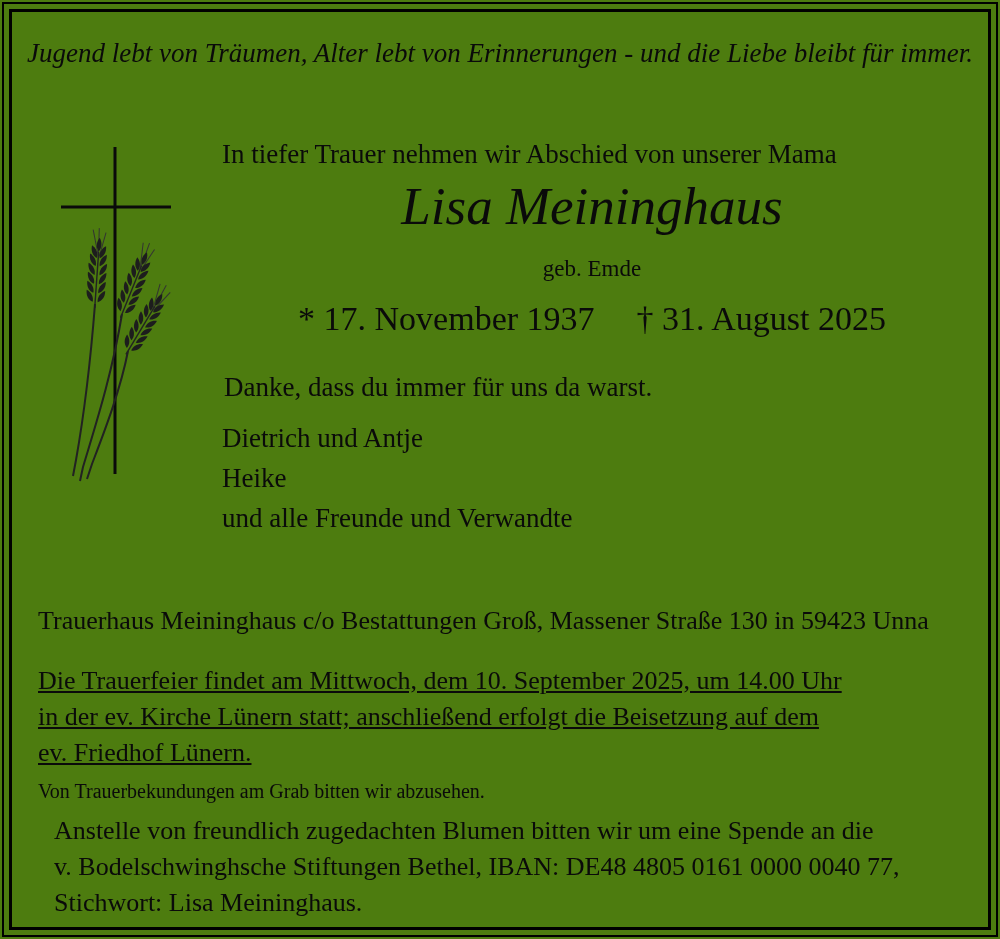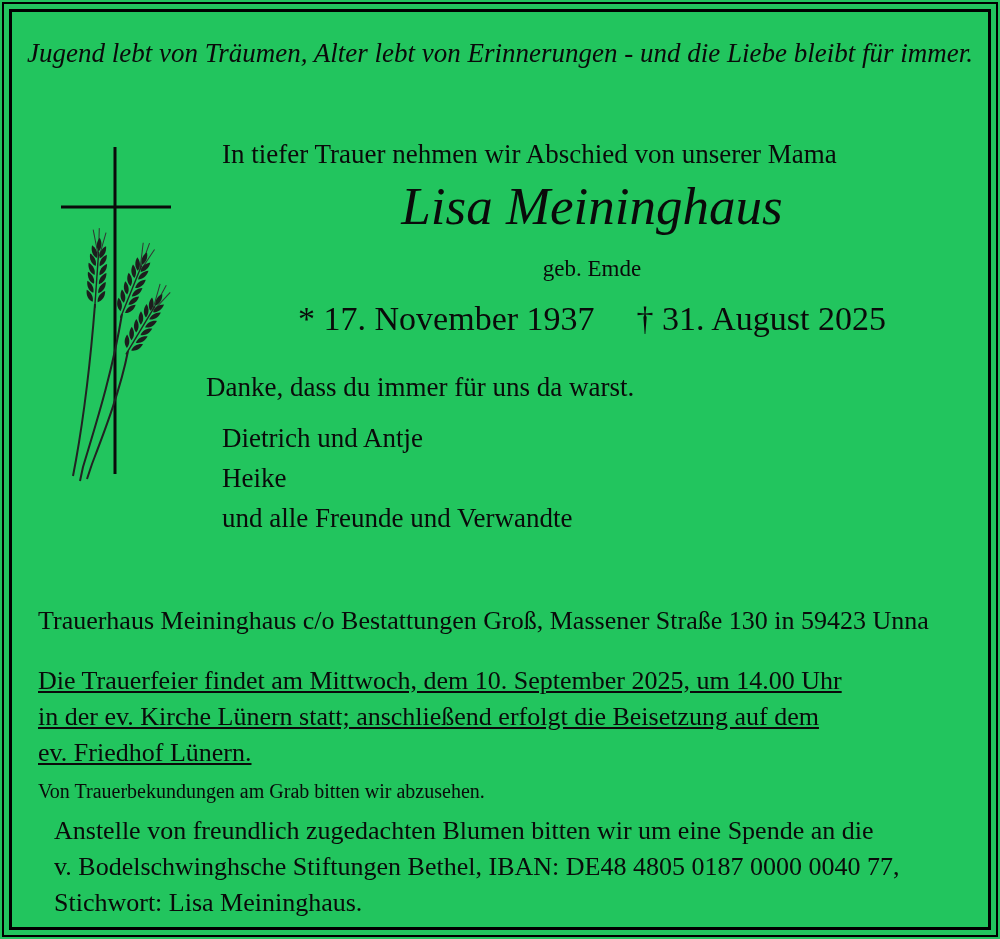--- a/index.html
+++ b/index.html
@@ -1,20 +1,20 @@
 <!DOCTYPE html>
 <html><head>
 <meta charset="utf-8">
 <style>
   html, body { margin: 0; padding: 0; background: #ffffff; }
   .page {
     position: relative;
     width: 1000px;
     height: 939px;
-    background: #22c55e;
+    background: #4d7c0f;
     color: #0a0a0a;
     font-family: "Liberation Serif", serif;
     overflow: hidden;
   }
   .border-outer {
     position: absolute; inset: 2px;
     border: 2px solid #000;
     pointer-events: none;
   }
   .border-inner {
@@ -34,21 +34,21 @@
     position: absolute;
     left: 40px; top: 130px;
     width: 180px; height: 360px;
   }
   .intro   { left: 222px; top: 104px; font-size: 27px; margin-top: 35px; }
   .name    { left: 222px; top: 176px; width: 740px; text-align: center;
              font-style: italic; font-size: 53px; }
   .maiden  { left: 222px; top: 256px; width: 740px; text-align: center; font-size: 23px; }
   .dates   { left: 222px; top: 300px; width: 740px; font-size: 34px;
              display: flex; justify-content: center; gap: 42px; }
-  .thanks  { left: 206px; top: 372px; font-size: 27px; }
+  .thanks  { left: 224px; top: 372px; font-size: 27px; }
   .mourners{ left: 222px; top: 418px; font-size: 27px; line-height: 40px; }
   .address { left: 38px;  top: 606px; font-size: 26px; }
   .service { left: 38px;  top: 663px; font-size: 26px; line-height: 36px; text-decoration: underline; }
   .condolence { left: 38px; top: 780px; font-size: 20px; }
   .donation   { left: 54px; top: 813px; font-size: 26px; line-height: 36px; }
   .line { white-space: nowrap; }
 </style>
 </head>
 <body>
 
@@ -124,16 +124,16 @@
   <div class="abs service">
     <div class="line">Die Trauerfeier findet am Mittwoch, dem 10. September 2025, um 14.00 Uhr</div>
     <div class="line">in der ev. Kirche Lünern statt; anschließend erfolgt die Beisetzung auf dem</div>
     <div class="line">ev. Friedhof Lünern.</div>
   </div>
 
   <div class="abs condolence">Von Trauerbekundungen am Grab bitten wir abzusehen.</div>
 
   <div class="abs donation">
     <div class="line">Anstelle von freundlich zugedachten Blumen bitten wir um eine Spende an die</div>
-    <div class="line">v. Bodelschwinghsche Stiftungen Bethel, IBAN: DE48 4805 0187 0000 0040 77,</div>
+    <div class="line">v. Bodelschwinghsche Stiftungen Bethel, IBAN: DE48 4805 0161 0000 0040 77,</div>
     <div class="line">Stichwort: Lisa Meininghaus.</div>
   </div>
 </div>
 
 </body></html>

